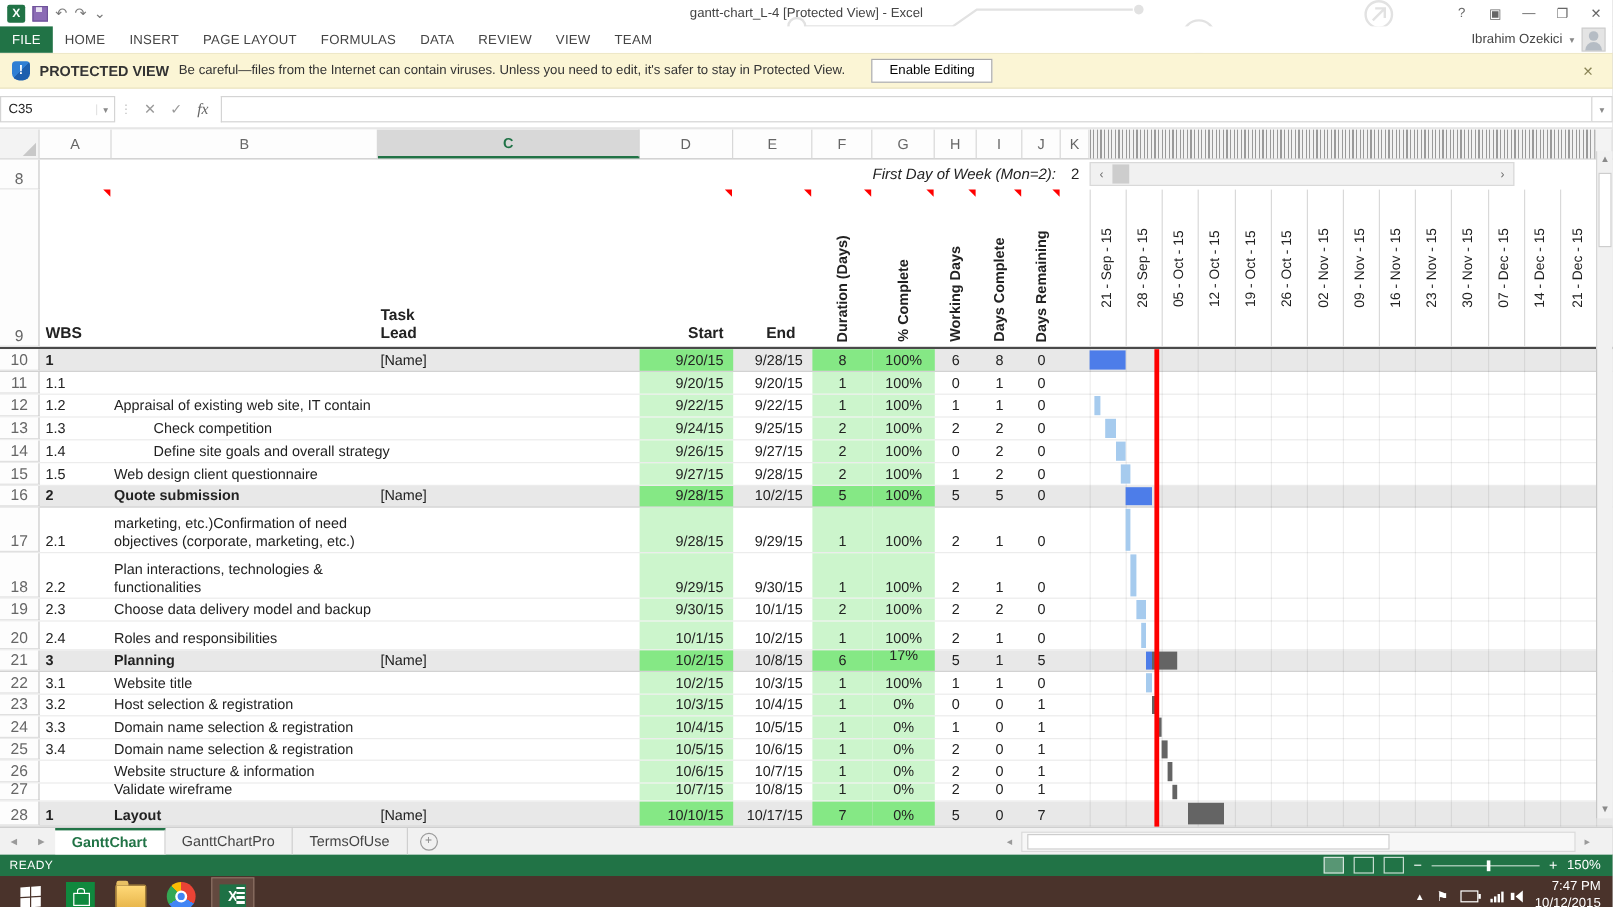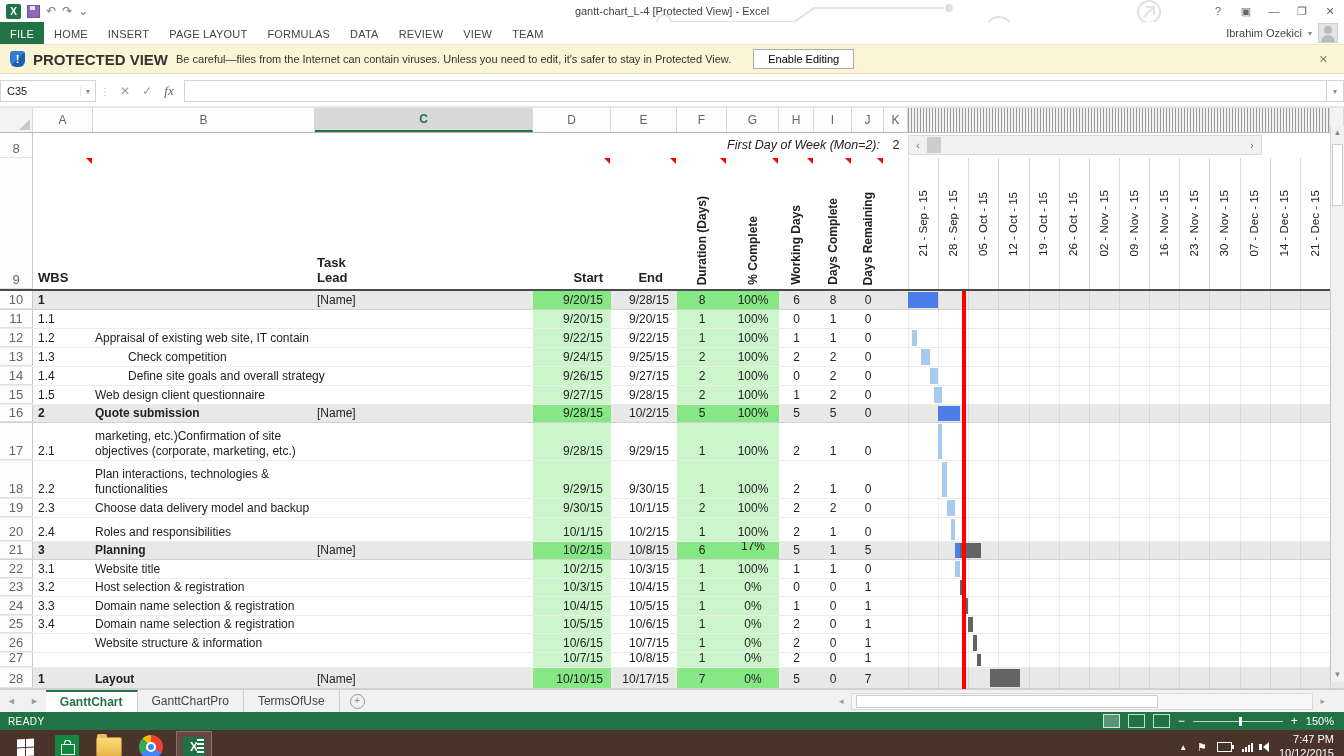--- a/index.html
+++ b/index.html
@@ -27,21 +27,21 @@
   .user-name{font-size:11px;color:#444;}
   .avatar{width:18px;height:18px;background:#e4e4e4;border:1px solid #cfcfcf;position:relative;overflow:hidden;}
   .avatar:before{content:"";position:absolute;left:5px;top:2px;width:8px;height:8px;border-radius:50%;background:#b5bcc4;}
   .avatar:after{content:"";position:absolute;left:2px;top:11px;width:14px;height:9px;border-radius:7px 7px 0 0;background:#b5bcc4;}
   
   .pvbar{height:28px;flex:0 0 28px;background:#fbf5d5;border-top:1px solid #eee8c8;border-bottom:1px solid #e6dfb8;
          display:flex;align-items:center;gap:8px;padding:0 10px;}
   .shield{width:15px;height:16px;background:linear-gradient(135deg,#2f7fd4 50%,#1d5fae 50%);
           border-radius:3px 3px 6px 6px;color:#fff;font-size:11px;font-weight:bold;
           display:flex;align-items:center;justify-content:center;flex:0 0 15px;}
-  .pv-label{font-weight:bold;font-size:15px;color:#333;}
+  .pv-label{font-weight:bold;font-size:12px;color:#333;}
   .pv-msg{font-size:11px;color:#333;}
   .pv-btn{margin-left:14px;background:#fff;border:1px solid #ababab;font-size:11px;padding:3px 14px;
           font-family:"Liberation Sans",sans-serif;}
   .pv-close{margin-left:auto;color:#8a8456;font-size:11px;padding:0 6px;}
   
   .fbar{height:30px;flex:0 0 30px;background:#fff;display:flex;align-items:center;border-bottom:2px solid #e6e6e6;padding-top:2px;}
   .namebox{width:88px;height:20px;border:1px solid #d4d4d4;display:flex;align-items:center;font-size:11px;
            padding-left:6px;color:#222;}
   .namebox .dd{margin-left:auto;color:#8a8a8a;font-size:8px;padding:0 5px;border-left:1px solid #e3e3e3;}
   .fdots{color:#c0c0c0;font-size:10px;padding:0 4px;}
@@ -386,21 +386,21 @@
           <div class="cell" style="left: 677px; width: 50px; padding-bottom: 2px; justify-content: center; background: rgb(133, 232, 133);">5</div>
           <div class="cell" style="left: 727px; width: 52px; padding-bottom: 2px; justify-content: center; background: rgb(133, 232, 133);">100%</div>
           <div class="cell" style="left: 779px; width: 35px; padding-bottom: 2px; justify-content: center;">5</div>
           <div class="cell" style="left: 814px; width: 38px; padding-bottom: 2px; justify-content: center;">5</div>
           <div class="cell" style="left: 852px; width: 32px; padding-bottom: 2px; justify-content: center;">0</div>
           <div class="bar" style="left: 938.143px; width: 21.5306px; top: 1px; bottom: 1px; background: rgb(77, 125, 233);"></div>
         </div>
         <div class="grow" style="height: 38px; border-bottom: 1px solid rgb(236, 236, 236);">
           <div class="rownum">17</div>
           <div class="cell" style="left: 38px; width: 55px; padding-bottom: 2px;">2.1</div>
-          <div class="cell" style="left: 95px; width: 338px; padding-bottom: 2px; white-space: pre-line;">marketing, etc.)Confirmation of site
+          <div class="cell" style="left: 95px; width: 338px; padding-bottom: 2px; white-space: pre-line;">marketing, etc.)Confirmation of need
 objectives (corporate, marketing, etc.)</div>
           <div class="cell" style="padding-bottom: 2px; justify-content: flex-end; background: rgb(204, 245, 204); left: 533px; width: 78px; padding-right: 8px;">9/28/15</div>
           <div class="cell" style="left: 611px; width: 58px; padding-bottom: 2px; justify-content: flex-end;">9/29/15</div>
           <div class="cell" style="left: 677px; width: 50px; padding-bottom: 2px; justify-content: center; background: rgb(204, 245, 204);">1</div>
           <div class="cell" style="left: 727px; width: 52px; padding-bottom: 2px; justify-content: center; background: rgb(204, 245, 204);">100%</div>
           <div class="cell" style="left: 779px; width: 35px; padding-bottom: 2px; justify-content: center;">2</div>
           <div class="cell" style="left: 814px; width: 38px; padding-bottom: 2px; justify-content: center;">1</div>
           <div class="cell" style="left: 852px; width: 32px; padding-bottom: 2px; justify-content: center;">0</div>
           <div class="bar" style="left: 938.143px; width: 4.30612px; top: 1px; bottom: 1px; background: rgb(166, 203, 238);"></div>
         </div>
@@ -520,20 +520,21 @@
           <div class="cell" style="left: 677px; width: 50px; padding-bottom: 2px; justify-content: center; background: rgb(204, 245, 204);">1</div>
           <div class="cell" style="left: 727px; width: 52px; padding-bottom: 2px; justify-content: center; background: rgb(204, 245, 204);">0%</div>
           <div class="cell" style="left: 779px; width: 35px; padding-bottom: 2px; justify-content: center;">2</div>
           <div class="cell" style="left: 814px; width: 38px; padding-bottom: 2px; justify-content: center;">0</div>
           <div class="cell" style="left: 852px; width: 32px; padding-bottom: 2px; justify-content: center;">1</div>
           <div class="bar" style="left: 972.592px; width: 4.30612px; top: 1px; bottom: 1px; background: rgb(100, 100, 100);"></div>
         </div>
         <div class="grow" style="height: 15px; border-bottom: 1px solid rgb(236, 236, 236);">
           <div class="rownum">27</div>
           <div class="cell" style="left: 38px; width: 55px; padding-bottom: 2px;"></div>
+          <div class="cell" style="left: 95px; width: 338px; padding-bottom: 2px; white-space: pre-line;">Validate wireframe</div>
           <div class="cell" style="padding-bottom: 2px; justify-content: flex-end; background: rgb(204, 245, 204); left: 533px; width: 78px; padding-right: 8px;">10/7/15</div>
           <div class="cell" style="left: 611px; width: 58px; padding-bottom: 2px; justify-content: flex-end;">10/8/15</div>
           <div class="cell" style="left: 677px; width: 50px; padding-bottom: 2px; justify-content: center; background: rgb(204, 245, 204);">1</div>
           <div class="cell" style="left: 727px; width: 52px; padding-bottom: 2px; justify-content: center; background: rgb(204, 245, 204);">0%</div>
           <div class="cell" style="left: 779px; width: 35px; padding-bottom: 2px; justify-content: center;">2</div>
           <div class="cell" style="left: 814px; width: 38px; padding-bottom: 2px; justify-content: center;">0</div>
           <div class="cell" style="left: 852px; width: 32px; padding-bottom: 2px; justify-content: center;">1</div>
           <div class="bar" style="left: 976.898px; width: 4.30612px; top: 1px; bottom: 1px; background: rgb(100, 100, 100);"></div>
         </div>
         <div class="grow" style="height: 21px; background: rgb(232, 232, 232); border-bottom: 1px solid rgb(210, 210, 210);">

